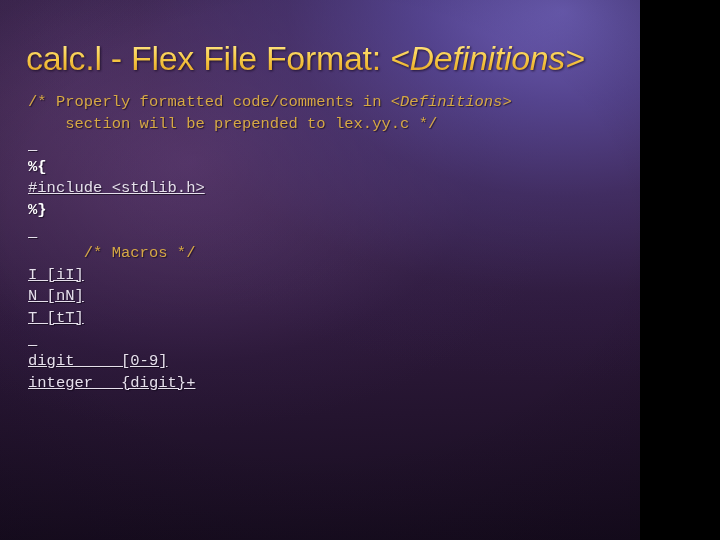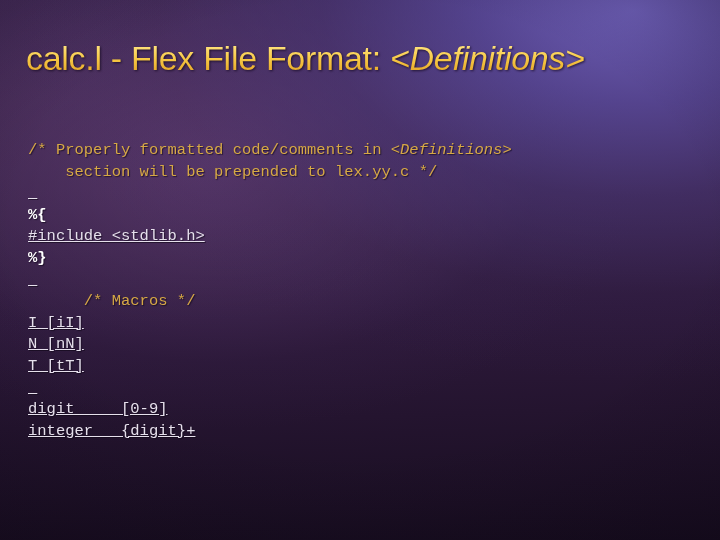--- a/index.html
+++ b/index.html
@@ -2,21 +2,21 @@
 <html><head>
 <meta charset="utf-8">
 <style>
   html, body {
     margin: 0;
     padding: 0;
     background: #000;
   }
   #slide {
     position: relative;
-    width: 720px;
+    width: 640px;
     height: 540px;
     overflow: hidden;
     font-family: "Liberation Sans", sans-serif;
     background-color: #2c1a3a;
   }
   
   #bg-base {
     position: absolute;
     inset: 0;
     background:
@@ -82,21 +82,20 @@
     position: absolute;
     left: 28px;
     top: 92px;
     width: 676px;
     font-family: "Liberation Mono", "DejaVu Sans Mono", monospace;
     font-size: 15.5px;
     line-height: 21.6px;
     white-space: pre;
     color: #e9e3ef;
     text-shadow: 1px 1px 1px rgba(16, 6, 24, 0.62);
-    margin-top: 48px;
   }
   #code .cmt     { color: #d6a845; }
   #code .cmt i   { font-style: italic; }
   #code .kw      { font-weight: bold; color: #ffffff; }
   #code .plain   { color: #e6e0ec; text-decoration: underline; }
   #code .line    { display: block; min-height: 21.6px; }
 </style>
 </head>
 <body>
 

